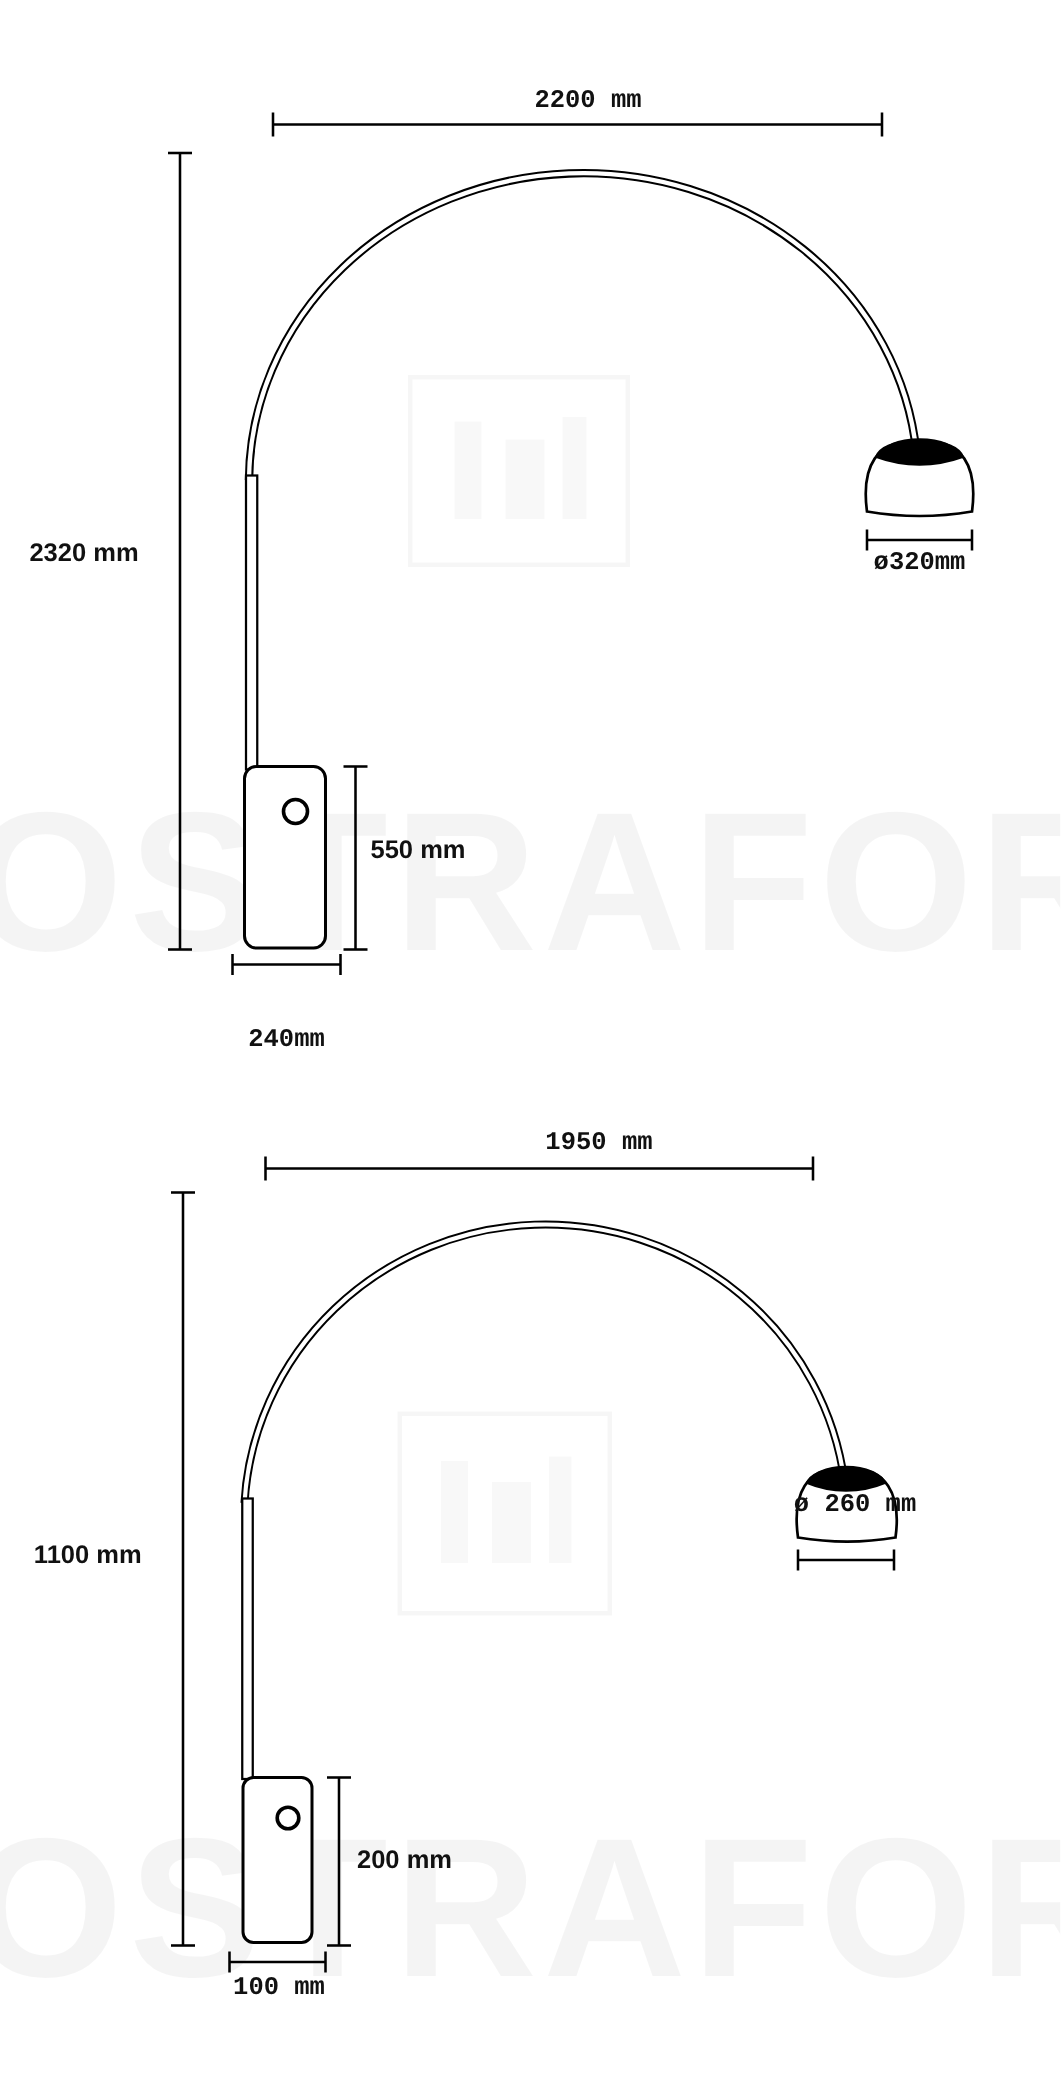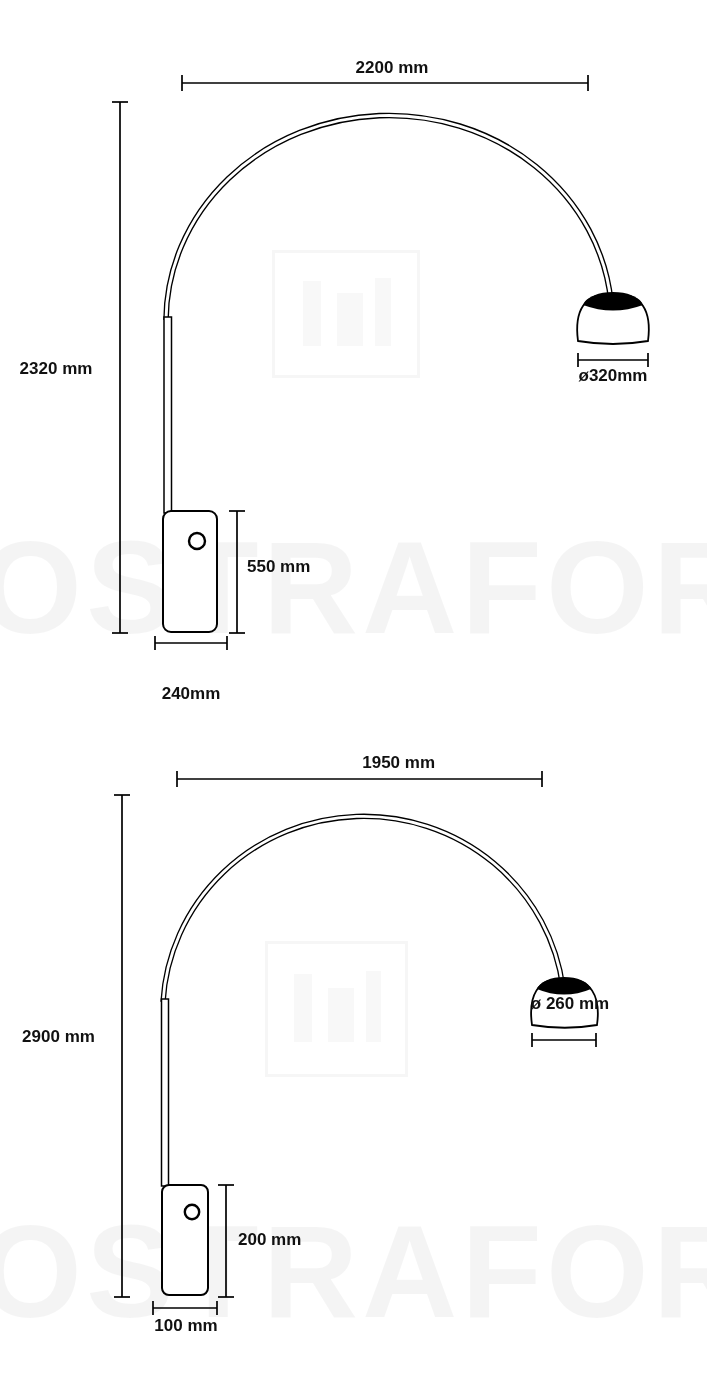--- a/index.html
+++ b/index.html
@@ -21,21 +21,21 @@
     top: 0;
   }
   .dim-label {
     position: absolute;
     font-size: 17px;
     font-weight: 600;
     color: #111111;
     line-height: 20px;
     white-space: nowrap;
   }
-  .center { text-align: center; }
+  .center { text-align: center; font-family: Liberation Mono, monospace; }
   .right  { text-align: center; }
   .left   { text-align: center; }
   .watermark-text {
     position: absolute;
     left: -120px;
     width: 1400px;
     font-size: 132px;
     font-weight: 700;
     letter-spacing: 4px;
     color: rgba(0,0,0,0.045);
@@ -167,18 +167,18 @@
     </g>
   </svg>
 
   <div class="dim-label center" style="left: 322px; top: 58px; width: 140px;">2200 mm</div>
   <div class="dim-label right" style="left: 12px; top: 359px; width: 88px;">2320 mm</div>
   <div class="dim-label center" style="left: 548px; top: 366px; width: 130px; text-align: center;">ø320mm</div>
   <div class="dim-label left" style="left: 247px; top: 557px;">550 mm</div>
   <div class="dim-label center" style="left: 126px; top: 684px; width: 130px;">240mm</div>
 
   <div class="dim-label center" style="left: 295px; top: 753px; width: 140px; text-align: right;">1950 mm</div>
-  <div class="dim-label right" style="left: 14px; top: 1027px; width: 89px;">2900 mm</div>
+  <div class="dim-label right" style="left: 14px; top: 1027px; width: 89px;">1100 mm</div>
   <div class="dim-label center" style="left: 505px; top: 994px; width: 130px;">ø 260 mm</div>
   <div class="dim-label left" style="left: 238px; top: 1230px;">200 mm</div>
   <div class="dim-label center" style="left: 121px; top: 1316px; width: 130px;">100 mm</div>
 
 </div>
 
 </body></html>

